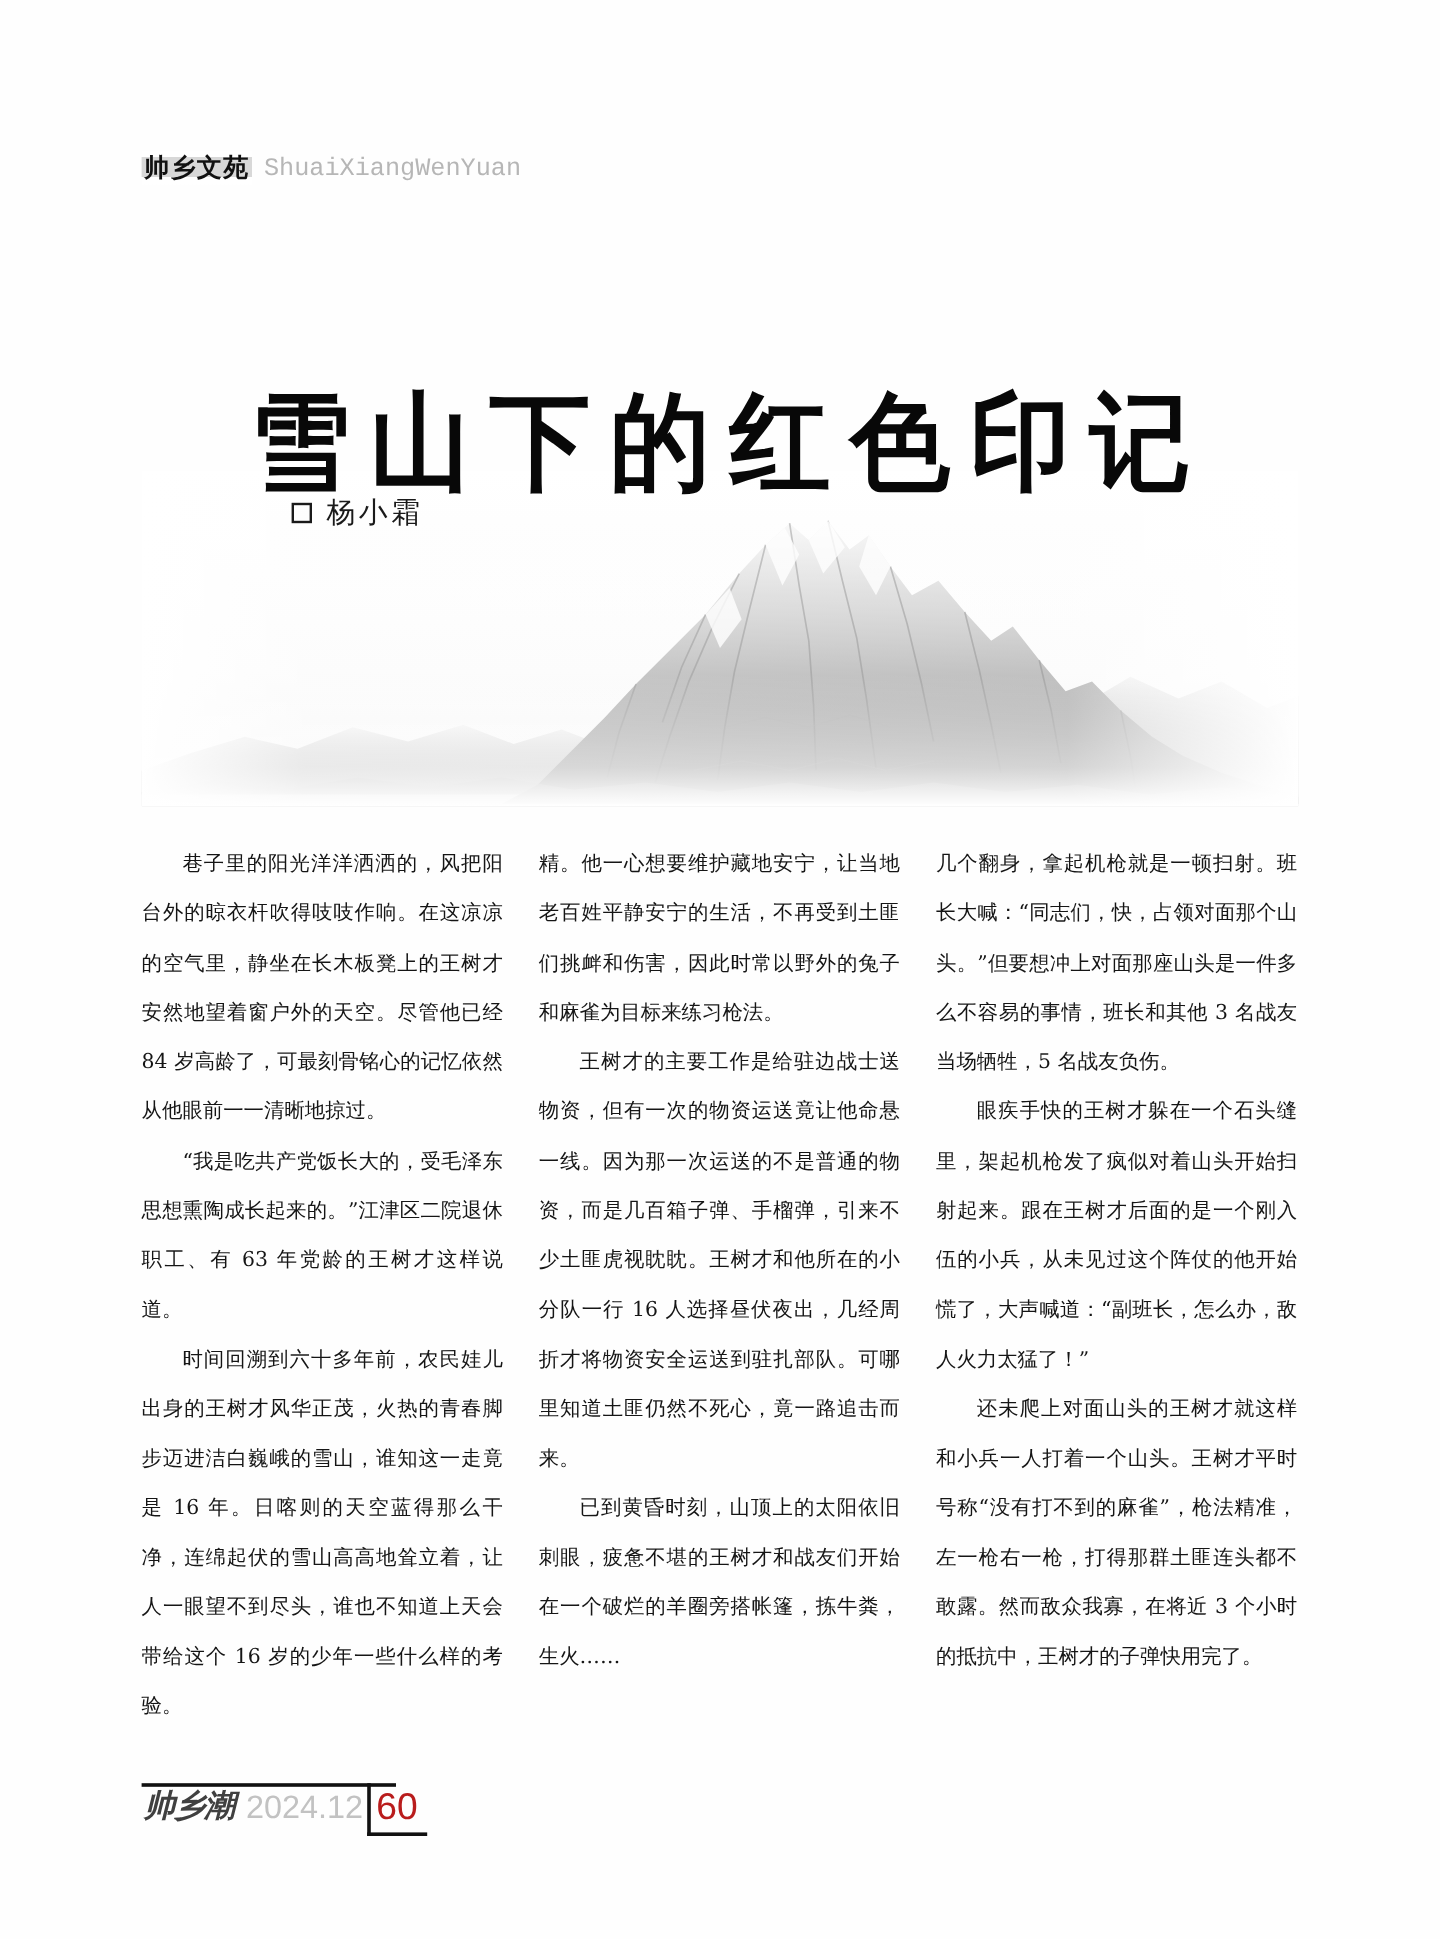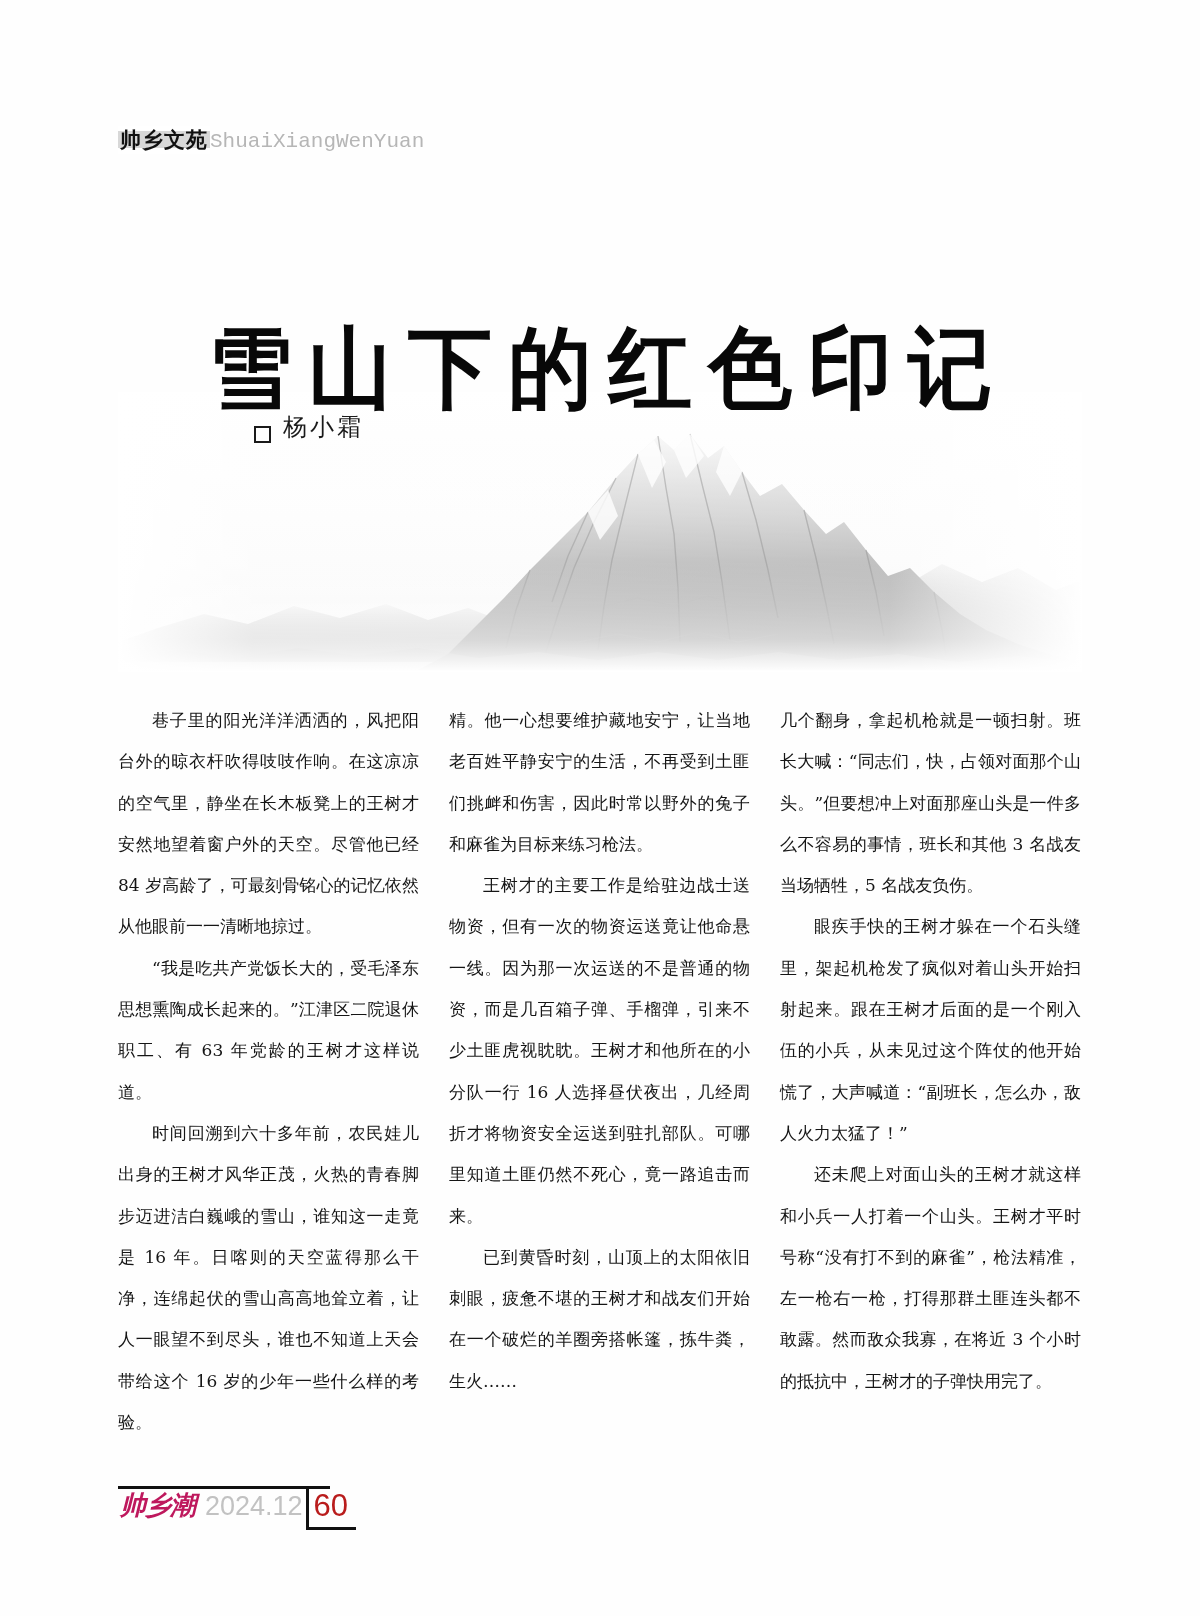--- a/index.html
+++ b/index.html
@@ -23,20 +23,21 @@
     background: #fefefe;
   }
 
   
   .rubric {
     position: absolute;
     left: 118px;
     top: 126px;
     display: flex;
     align-items: flex-end;
+    gap: 10px;
   }
   .rubric-cn {
     font-family: "DejaVu Sans", sans-serif;
     font-weight: bold;
     font-size: 21px;
     letter-spacing: 1px;
     color: #111;
     background: linear-gradient(to bottom,
         #ffffff 0%, #ffffff 18%,
         #d8d8d8 18%, #d8d8d8 78%,
@@ -66,28 +67,28 @@
     letter-spacing: 16px;
     color: #080808;
     text-indent: 16px;
     transform: scaleY(1.06);
     transform-origin: center top;
   }
 
   
   .byline {
     position: absolute;
-    left: 254px;
+    left: 243px;
     top: 411px;
     font-family: "DejaVu Sans", sans-serif;
     font-size: 24px;
     letter-spacing: 3px;
     color: #1a1a1a;
     display: flex;
-    align-items: flex-end;
+    align-items: center;
     gap: 12px;
   }
   .byline-box {
     display: inline-block;
     width: 17px;
     height: 17px;
     border: 2px solid #1a1a1a;
     box-sizing: border-box;
   }
 
@@ -145,21 +146,21 @@
     top: 0;
     width: 212px;
     height: 3px;
     background: #111;
   }
   .footer-logo {
     font-family: "DejaVu Sans", sans-serif;
     font-weight: bold;
     font-style: italic;
     font-size: 26px;
-    color: #be185d;
+    color: #404040;
     letter-spacing: -1px;
     padding: 6px 6px 0 2px;
     line-height: 1;
   }
   .footer-date {
     font-family: "Liberation Sans", sans-serif;
     font-size: 27px;
     color: #c2c2c2;
     padding: 6px 2px 0 4px;
     line-height: 1.05;

